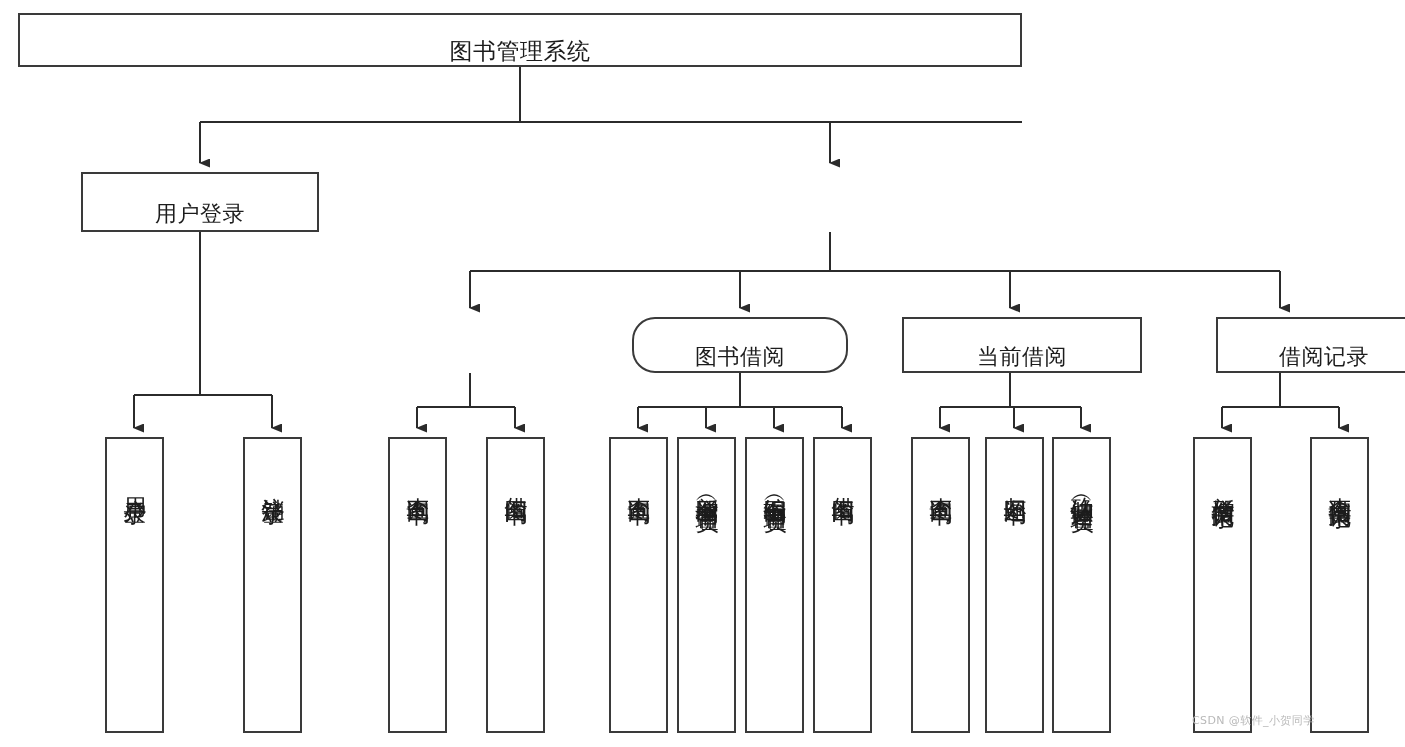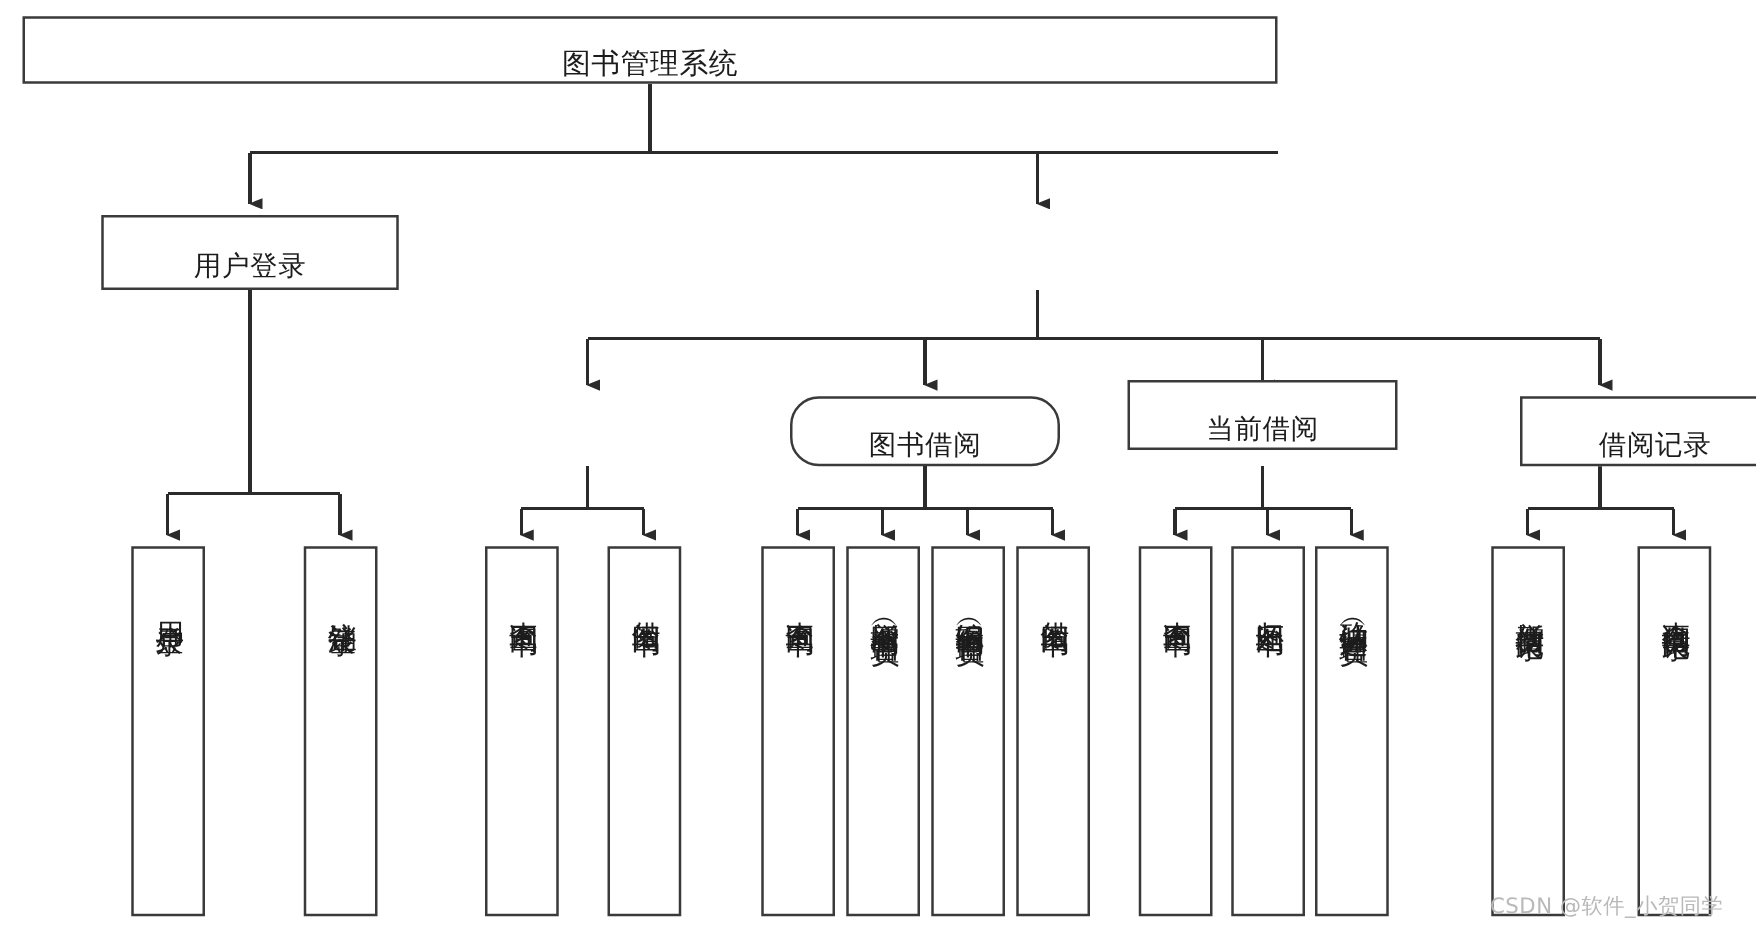--- a/index.html
+++ b/index.html
@@ -58,21 +58,21 @@
     text-orientation: upright;
     font-size: 23px;
     line-height: 1.12;
     letter-spacing: 2px;
     white-space: pre-line;
     max-height: 265px;
   }
   .watermark {
     position: absolute;
     color: #b9b9b9;
-    font-size: 17px;
+    font-size: 11px;
     letter-spacing: 0.4px;
     white-space: nowrap;
     user-select: none;
     text-align: right;
   }
 </style>
 </head>
 <body>
 
 <div id="canvas">
@@ -132,21 +132,21 @@
     <span class="node-label">图书管理系统</span>
   </div>
 
   <div class="node horizontal" style="left:81px; top:172px; width:238px; height:60px;">
     <span class="node-label">用户登录</span>
   </div>
 
   <div class="node horizontal" style="left:632px; top:317px; width:216px; height:56px;border-radius:23px;">
     <span class="node-label">图书借阅</span>
   </div>
-  <div class="node horizontal" style="left:902px; top:304px; width:216px; height:56px;justify-content:center;">
+  <div class="node horizontal" style="left:902px; top:317px; width:240px; height:56px;justify-content:center;">
     <span class="node-label">当前借阅</span>
   </div>
   <div class="node horizontal" style="left:1216px; top:317px; width:216px; height:56px;">
     <span class="node-label">借阅记录</span>
   </div>
 
   <div class="node vertical" style="left:105px; top:437px; width:59px; height:296px;">
     <span class="node-label">用户登录</span>
   </div>
   <div class="node vertical" style="left:243px; top:437px; width:59px; height:296px;">

